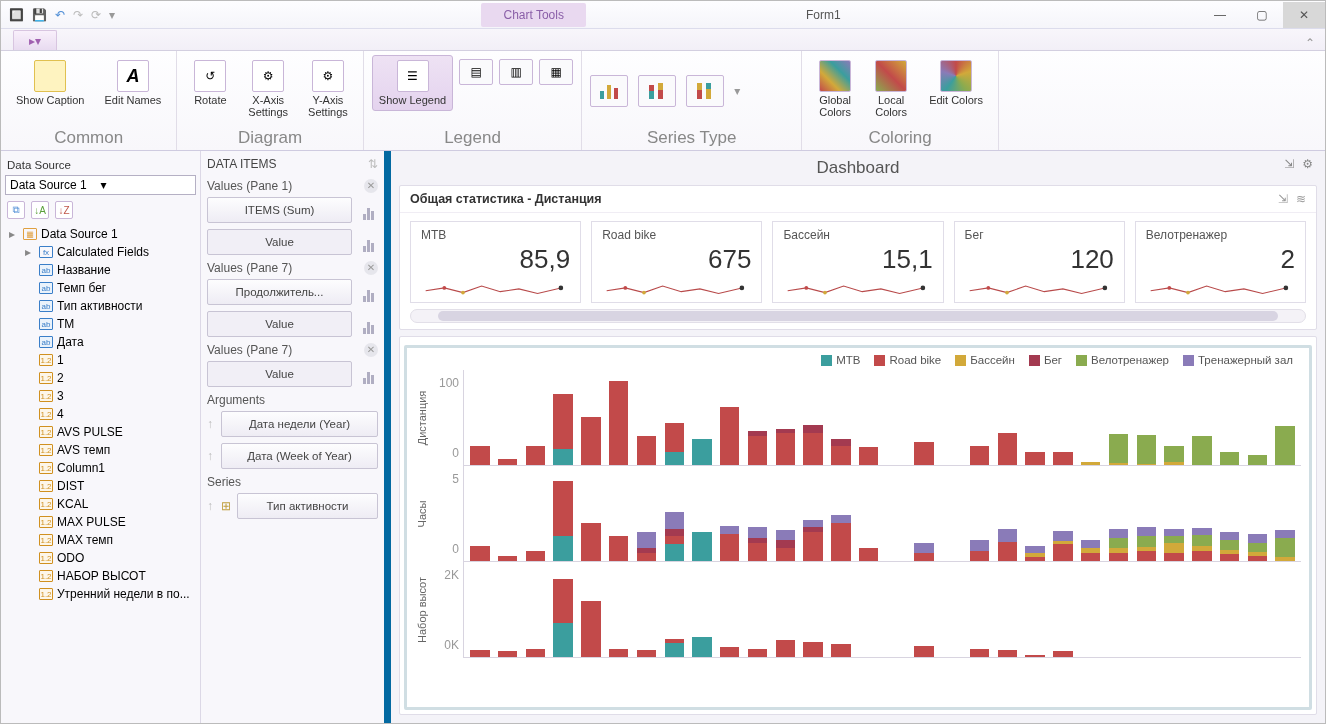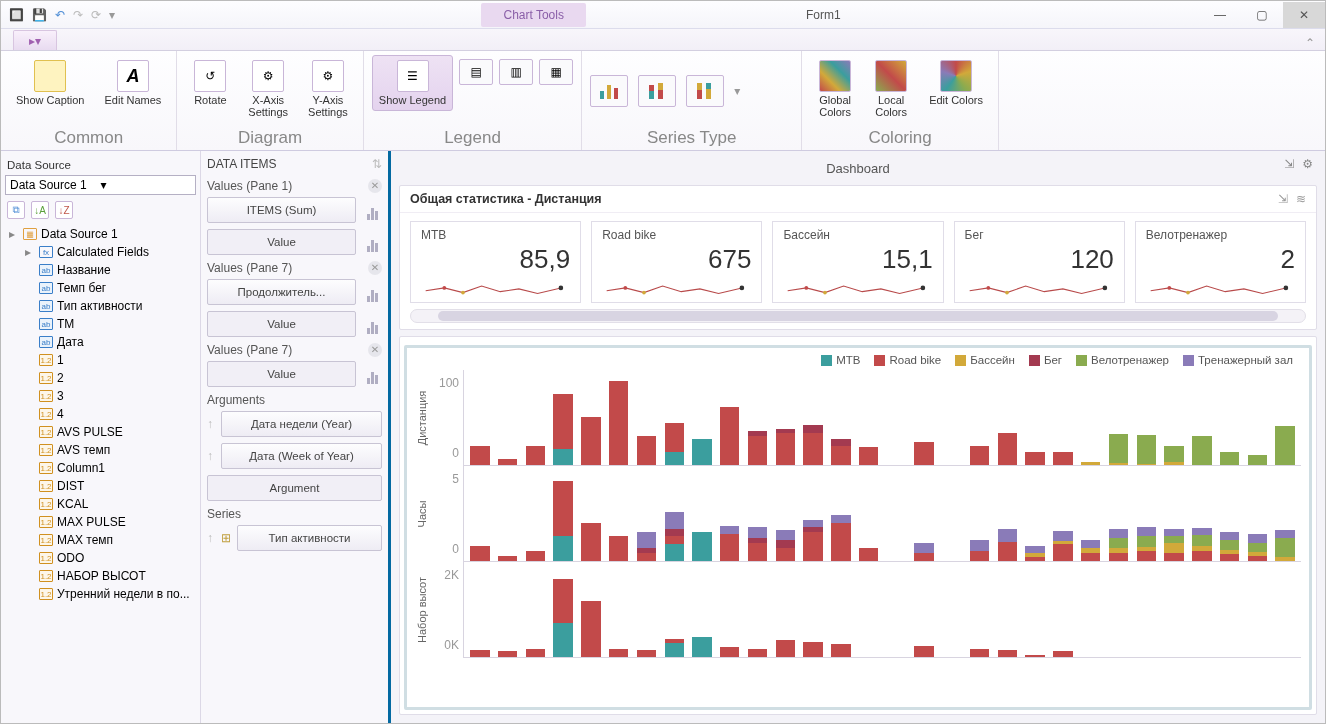--- a/index.html
+++ b/index.html
@@ -42,34 +42,34 @@
 .combo span { flex:1; }
 .small-icos { display:flex; gap:6px; margin:6px 2px;}
 .small-icos div { width:18px;height:18px;border:1px solid #c9b6d8;background:#fff;border-radius:2px;display:flex;align-items:center;justify-content:center;font-size:10px;}
 .tree { flex:1; overflow:auto; font-size:12px;}
 .tree ul { list-style:none; padding-left:16px;}
 .tree li { padding:2px 0; white-space:nowrap; display:flex; align-items:center; gap:4px;}
 .tree .t-ico { width:14px;height:12px;border:1px solid; border-radius:1px; font-size:8px; display:inline-flex;align-items:center;justify-content:center;}
 .t-ds{border-color:#e0a040;color:#e0a040;} .t-fx{border-color:#3a7ec8;color:#3a7ec8;} .t-ab{border-color:#3a7ec8;color:#3a7ec8;background:#eaf2fb;} .t-12{border-color:#d09020;color:#d09020;background:#fdf6e8;}
 .tree .chev{width:10px;color:#888;}
 
-.mid { width:190px; border-right:3px solid #0369a1; background:#f8f7fb; padding:6px 6px; overflow:auto;}
+.mid { width:190px; border-right:7px solid #0369a1; background:#f8f7fb; padding:6px 6px; overflow:auto;}
 .mid .hdr{font-size:11.5px;color:#444; margin-bottom:8px; display:flex; justify-content:space-between;}
 .section-lbl{display:flex;justify-content:space-between;align-items:center;color:#555;margin-top:6px;margin-bottom:4px;}
 .section-lbl .x{color:#999;width:14px;height:14px;border-radius:7px;background:#e6e6ec;text-align:center;line-height:13px;font-size:10px;}
 .pill{display:flex;align-items:center;gap:6px;margin-bottom:6px;}
 .pill .box{flex:1;height:26px;border:1px solid #c8c4d4;background:linear-gradient(#fdfdfe,#eeecf4);display:flex;align-items:center;justify-content:center;font-size:11.5px;color:#444;overflow:hidden;padding:0 6px;border-radius:2px;}
 .pill .box.plain{background:#f1eff6;}
 .pill .bars{width:20px;height:20px;display:flex;align-items:flex-end;justify-content:center;gap:1px;}
 .pill .bars i{width:3px;background:#b0aec2;}
 .pill .arrow{color:#bbb;margin-right:2px;}
 
 .right { flex:1; display:flex; flex-direction:column; padding:0 8px 8px 8px; overflow:hidden;}
 .dash-hdr{display:flex;align-items:center;justify-content:center;position:relative;height:34px;}
-.dash-hdr h2{font-size:13px;color:#555;font-weight:normal;}
+.dash-hdr h2{font-size:17px;color:#555;font-weight:normal;}
 .dash-hdr .tools{position:absolute;right:4px;top:6px;display:flex;gap:8px;color:#888;}
 .panel{background:#fff;border:1px solid #e0dde8;border-radius:2px;margin-bottom:6px;}
 .panel-hdr{display:flex;align-items:center;justify-content:space-between;padding:6px 10px;border-bottom:1px solid #f0edf4;}
 .panel-hdr b{font-weight:600;color:#333;font-size:12.5px;}
 .cards{display:flex;gap:10px;padding:8px 10px 6px;}
 .card{flex:1;border:1px solid #e0dde8;padding:6px 10px 4px;display:flex;flex-direction:column;min-width:0;}
 .card .ttl{color:#555;margin-bottom:4px;}
 .card .val{font-size:26px;text-align:right;color:#333;font-weight:400;line-height:1;}
 .spark{height:22px;margin-top:4px;}
 .hscroll{height:14px;margin:0 10px 6px;border:1px solid #e2dfe8;background:#f4f2f7;border-radius:7px;position:relative;}
@@ -413,23 +413,20 @@
         <span>Arguments</span>
       </div>
     <div class="pill">
         <span class="arrow">↑</span>
         <div class="box">Дата недели (Year)</div>
       </div>
     <div class="pill">
         <span class="arrow">↑</span>
         <div class="box">Дата (Week of Year)</div>
       </div>
-    <div class="pill">
-        <div class="box plain">Argument</div>
-      </div>
     <div class="section-lbl">
         <span>Series</span>
       </div>
     <div class="pill">
         <span class="arrow">↑</span>
         <span style="color:#c0a040">⊞</span>
         <div class="box">Тип активности</div>
       </div>
   </div>
 

